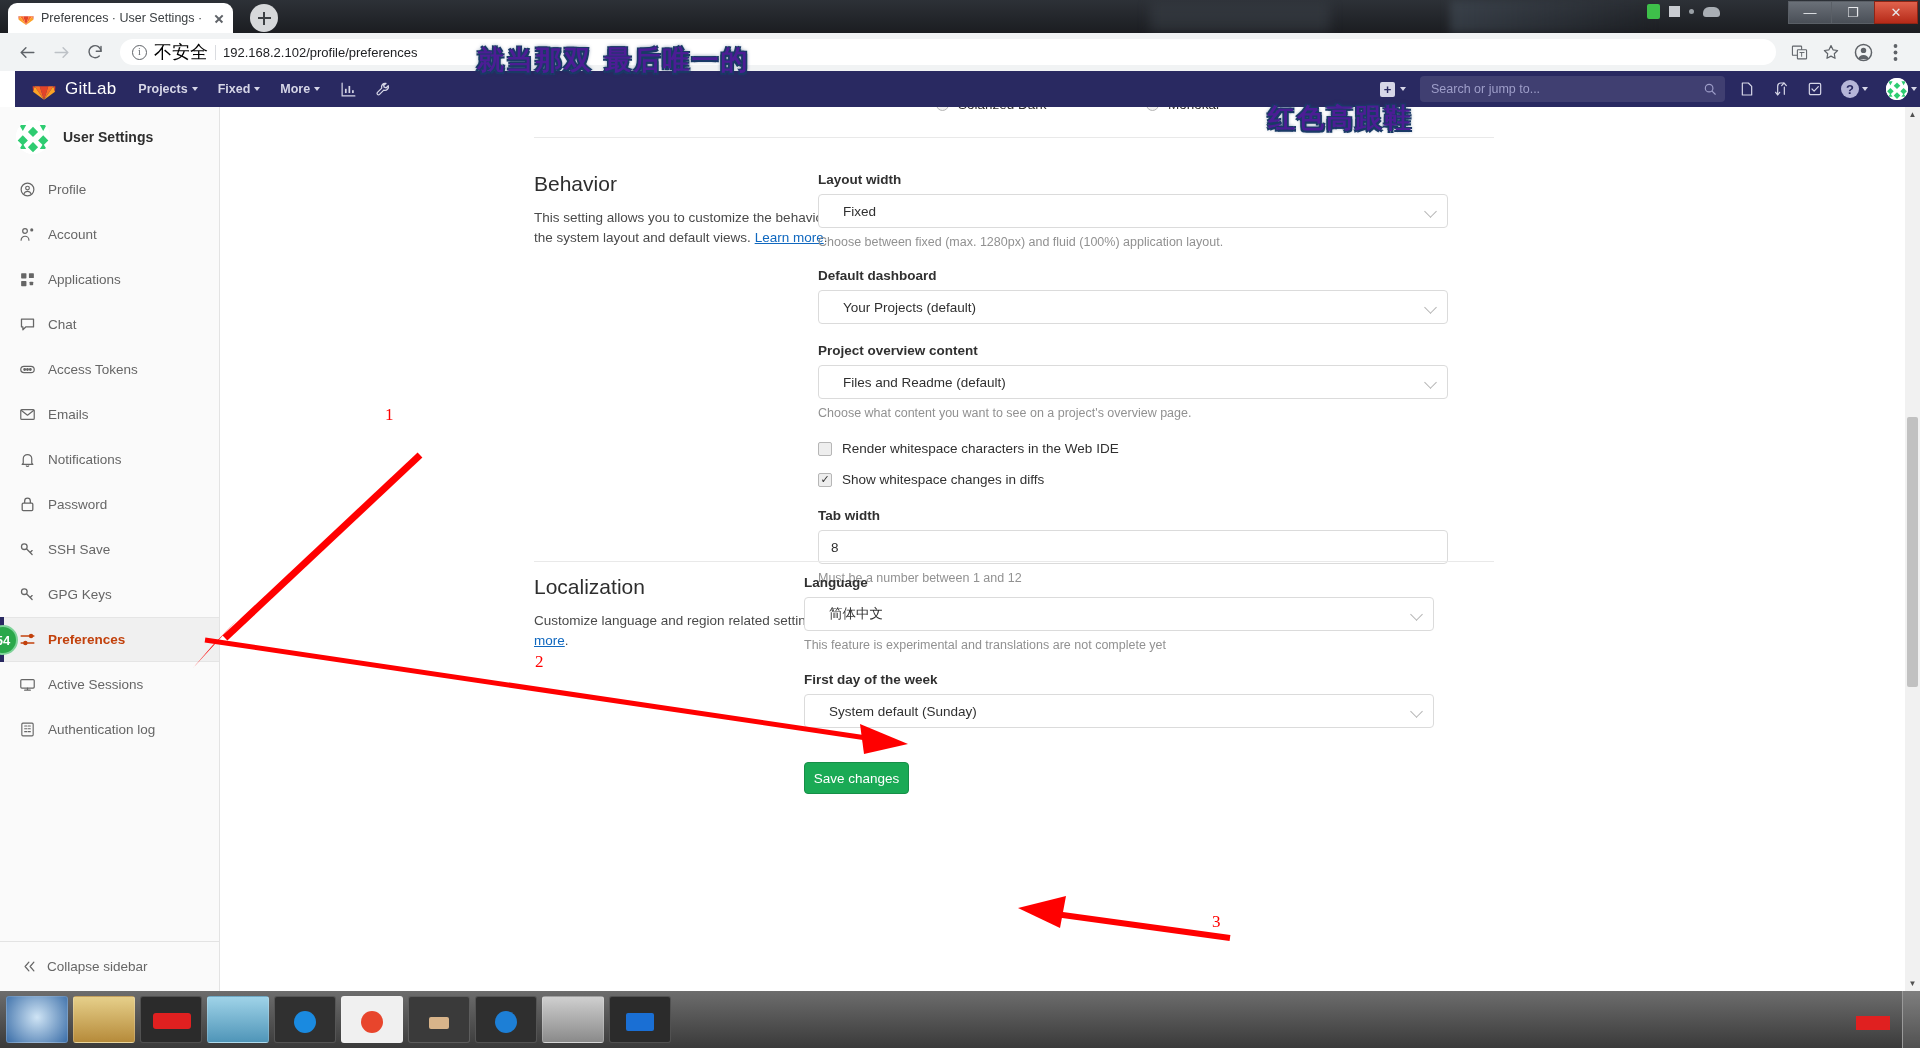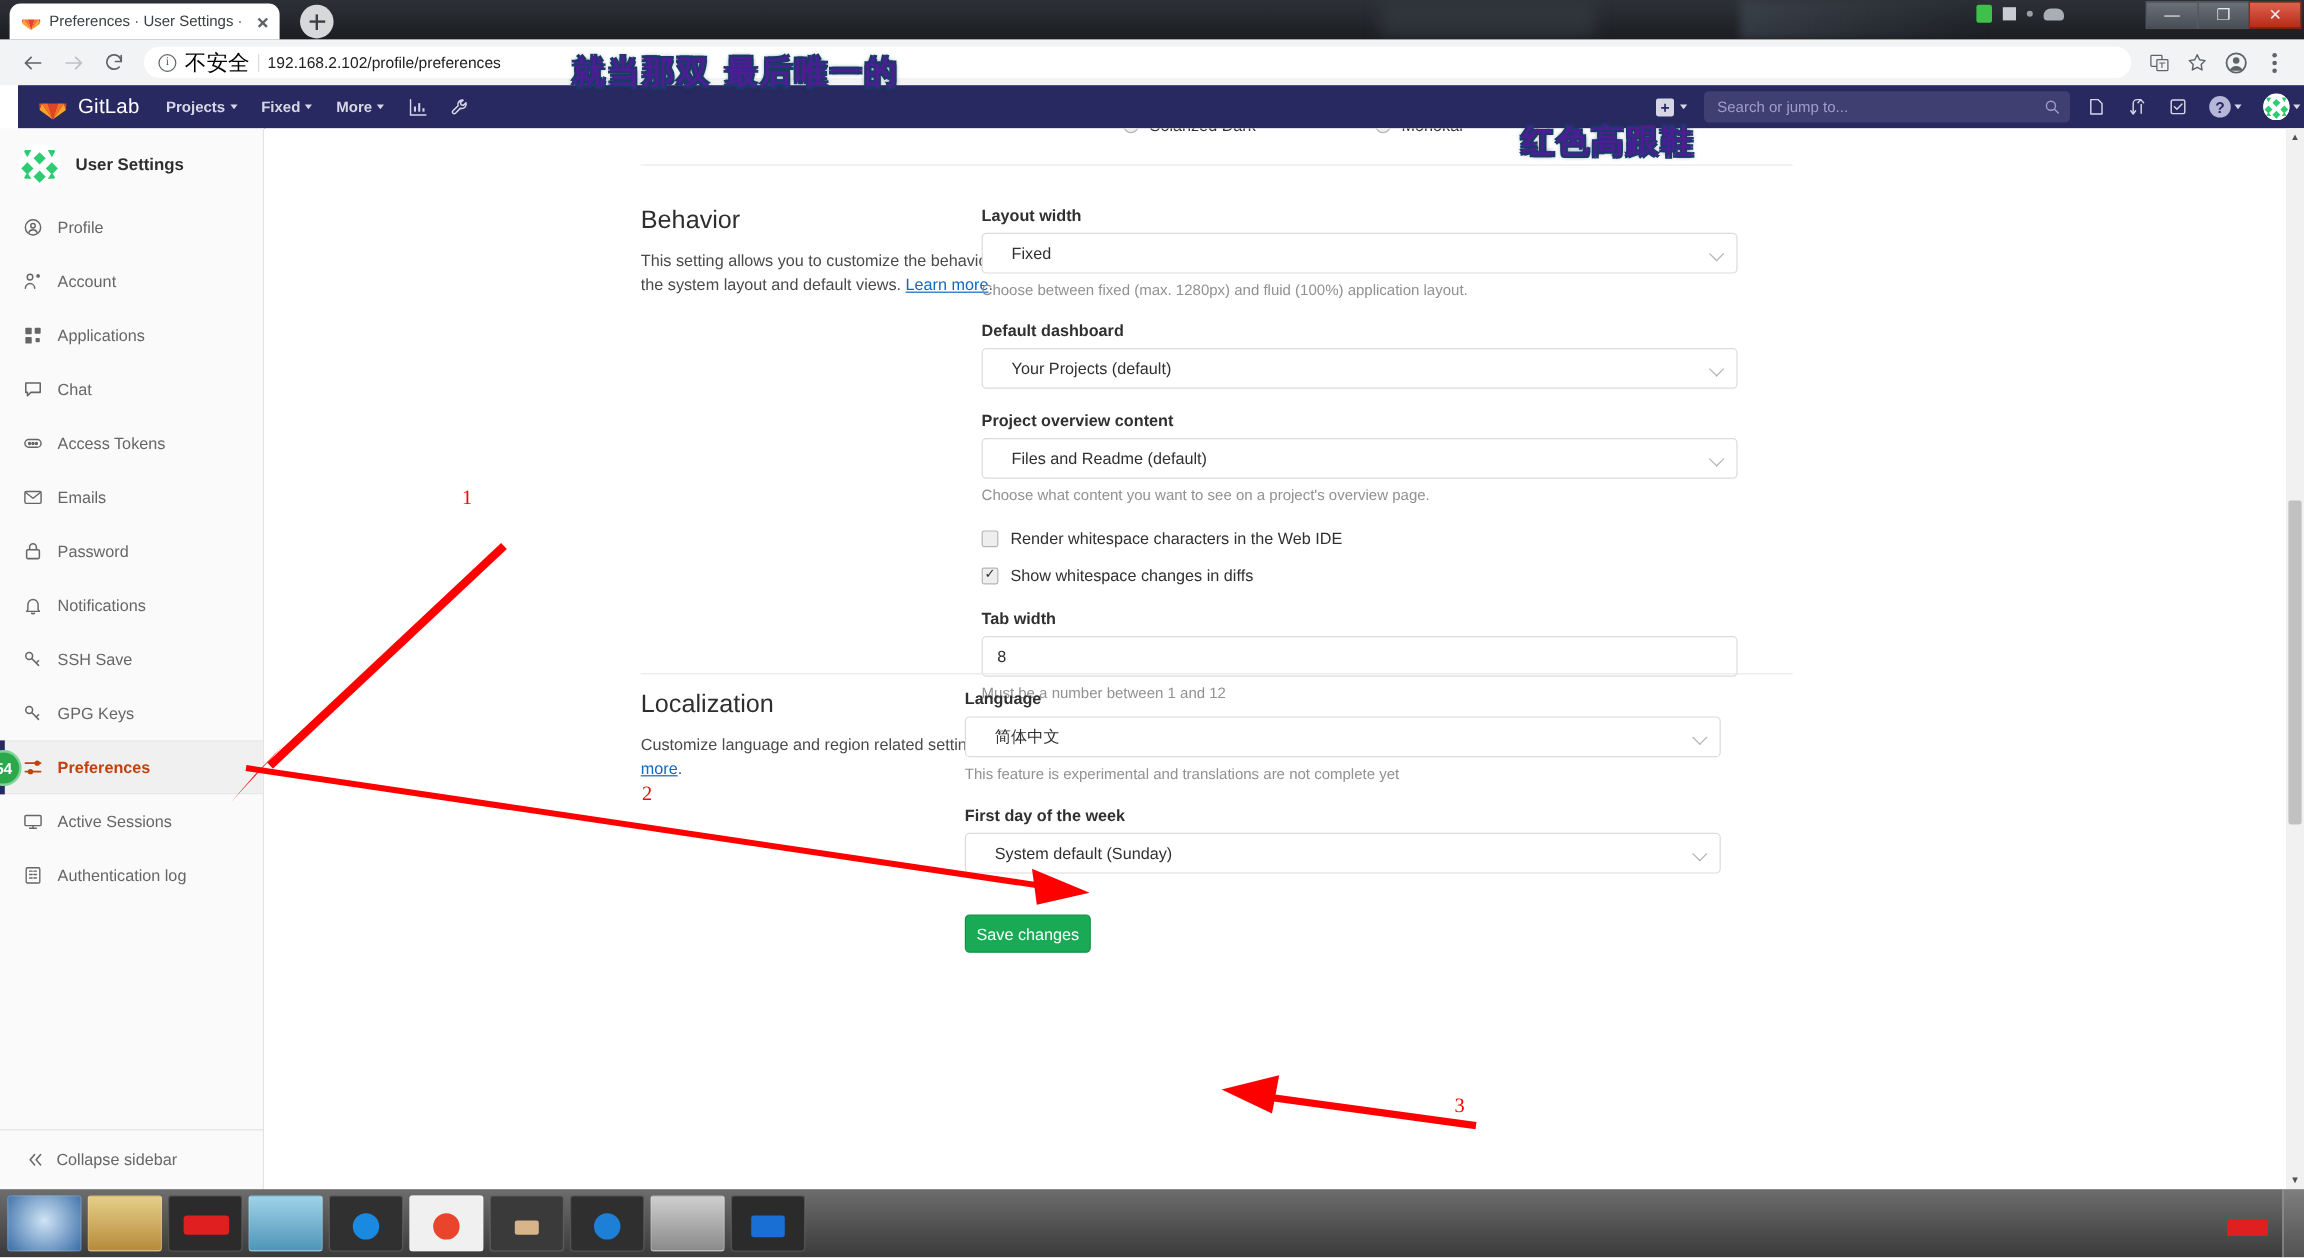--- a/index.html
+++ b/index.html
@@ -518,36 +518,36 @@
         <svg width="17" height="17" viewBox="0 0 24 24" fill="none" stroke="currentColor" stroke-width="1.7">
           <rect x="2.5" y="5" width="19" height="14" rx="1.5"></rect>
             <path d="M3 6l9 7 9-7" stroke-linejoin="round"></path>
         </svg>
       </span>
       <span>Emails</span>
     </div>
 
     <div class="sb-item">
       <span class="sb-ico">
+        <svg width="17" height="17" viewBox="0 0 24 24" fill="none" stroke="currentColor" stroke-width="1.7">
+          <path d="M6 17V11a6 6 0 1112 0v6l1.5 2H4.5z" stroke-linejoin="round"></path>
+          <path d="M10 20.5a2.2 2.2 0 004 0"></path>
+        </svg>
+      </span>
+      <span>Notifications</span>
+    </div>
+
+    <div class="sb-item">
+      <span class="sb-ico">
         <svg width="17" height="17" viewBox="0 0 24 24" fill="none" stroke="currentColor" stroke-width="1.8">
           <rect x="4.5" y="10" width="15" height="10.5" rx="1.5"></rect>
             <path d="M8 10V7a4 4 0 018 0v3"></path>
         </svg>
       </span>
       <span>Password</span>
-    </div>
-
-    <div class="sb-item">
-      <span class="sb-ico">
-        <svg width="17" height="17" viewBox="0 0 24 24" fill="none" stroke="currentColor" stroke-width="1.7">
-          <path d="M6 17V11a6 6 0 1112 0v6l1.5 2H4.5z" stroke-linejoin="round"></path>
-          <path d="M10 20.5a2.2 2.2 0 004 0"></path>
-        </svg>
-      </span>
-      <span>Notifications</span>
     </div>
 
     <div class="sb-item">
       <span class="sb-ico">
         <svg width="17" height="17" viewBox="0 0 24 24" fill="none" stroke="currentColor" stroke-width="1.8">
           <circle cx="7.5" cy="8" r="4"></circle>
             <path d="M10.5 11l8 8M16 16l2.5-2.5" stroke-linecap="round"></path>
         </svg>
       </span>
       <span>SSH Save</span>

